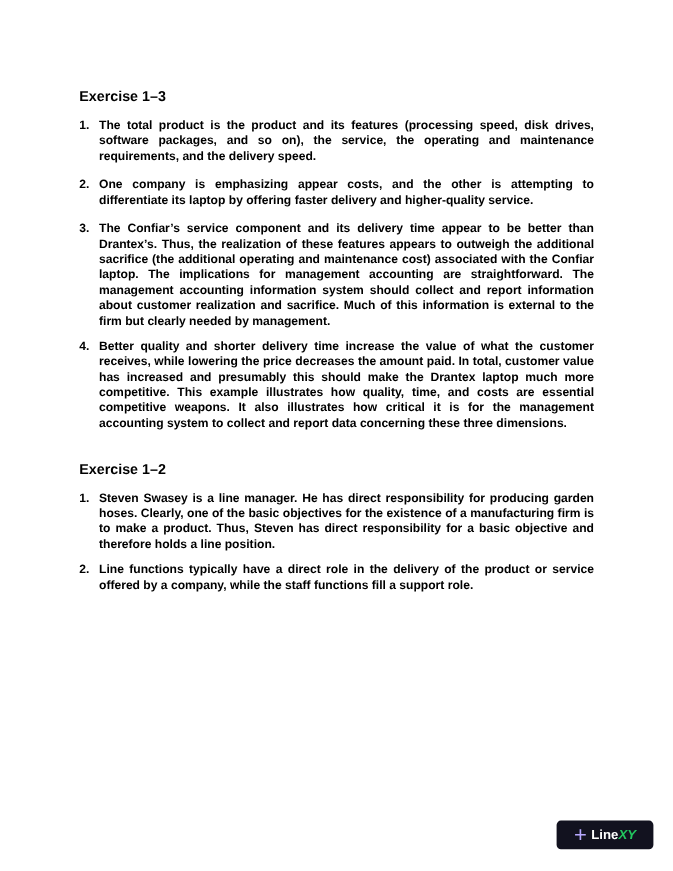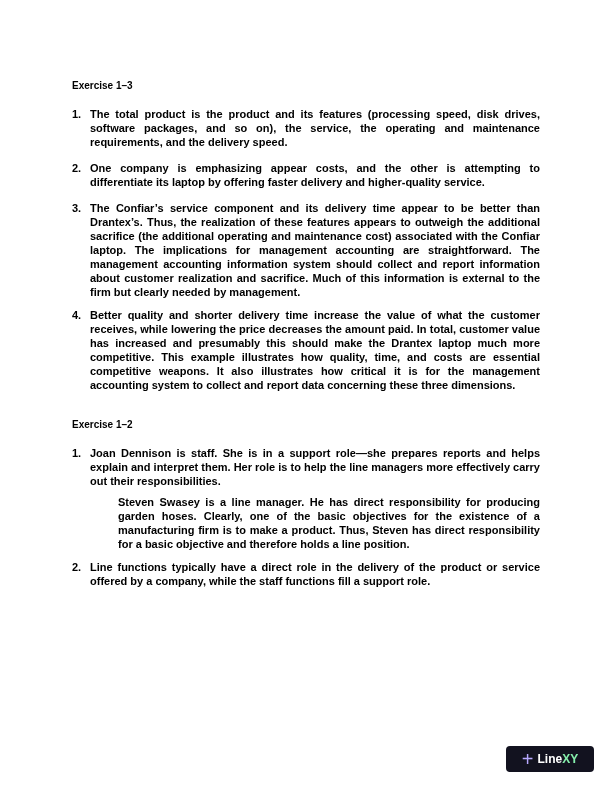--- a/index.html
+++ b/index.html
@@ -2,40 +2,40 @@
 <html><head>
 <meta charset="utf-8">
 <style>
   html, body { margin: 0; padding: 0; }
   body {
     width: 612px; height: 792px; background: #ffffff; position: relative; overflow: hidden;
     font-family: "Liberation Sans", sans-serif; color: #000;
   }
   .page { position: absolute; left: 72px; top: 0; width: 468px; }
   h2 {
-    font-size: 10px; font-weight: bold; margin: 0; position: absolute; left: 0;
+    font-size: 13px; font-weight: bold; margin: 0; position: absolute; left: 0;
   }
   ol { list-style: none; margin: 0; padding: 0; }
   .item {
     position: relative; padding-left: 18px;
     font-size: 11px; font-weight: bold; line-height: 14px;
     text-align: justify; margin-bottom: 9px;
   }
   .item .num { position: absolute; left: 0; top: 0; }
   .item p { margin: 0; }
   .item p + p { margin-top: 7px; margin-left: 28px; }
   .section { position: absolute; left: 0; width: 468px; }
   .badge {
     position: absolute; left: 506px; top: 746px; width: 88px; height: 26px;
     background: #12121f; border-radius: 4px; display: flex; align-items: center;
     justify-content: center; gap: 4px;
   }
   .badge .plus { color: #b7a8ff; font-size: 20px; font-weight: normal; line-height: 1; }
   .badge .brand { color: #fff; font-weight: bold; font-size: 12px; }
-  .badge .brand .xy { color: #86efac; }
+  .badge .brand .xy { color: #22c55e; font-style: italic; }
 </style>
 </head>
 <body>
 
 <div class="page">
   <div class="section" style="top:80px;">
     <h2>Exercise 1–3</h2>
     <ol style="position:absolute; top:27px; left:0; width:468px;">
       <li class="item">
           <span class="num">1.</span>
@@ -54,21 +54,20 @@
           <p>Better quality and shorter delivery time increase the value of what the customer receives, while lowering the price decreases the amount paid. In total, customer value has increased and presumably this should make the Drantex laptop much more competitive. This example illustrates how quality, time, and costs are essential competitive weapons. It also illustrates how critical it is for the management accounting system to collect and report data concerning these three dimensions.</p>
         </li>
     </ol>
   </div>
 
   <div class="section" style="top:419px;">
     <h2>Exercise 1–2</h2>
     <ol style="position:absolute; top:27px; left:0; width:468px;">
       <li class="item">
           <span class="num">1.</span>
-          <p>Joan Dennison is staff. She is in a support role—she prepares reports and helps explain and interpret them. Her role is to help the line managers more effectively carry out their responsibilities.</p>
           <p>Steven Swasey is a line manager. He has direct responsibility for producing garden hoses. Clearly, one of the basic objectives for the existence of a manufacturing firm is to make a product. Thus, Steven has direct responsibility for a basic objective and therefore holds a line position.</p>
         </li>
       <li class="item" style="margin-top:6px;">
           <span class="num">2.</span>
           <p>Line functions typically have a direct role in the delivery of the product or service offered by a company, while the staff functions fill a support role.</p>
         </li>
     </ol>
   </div>
 </div>
 

